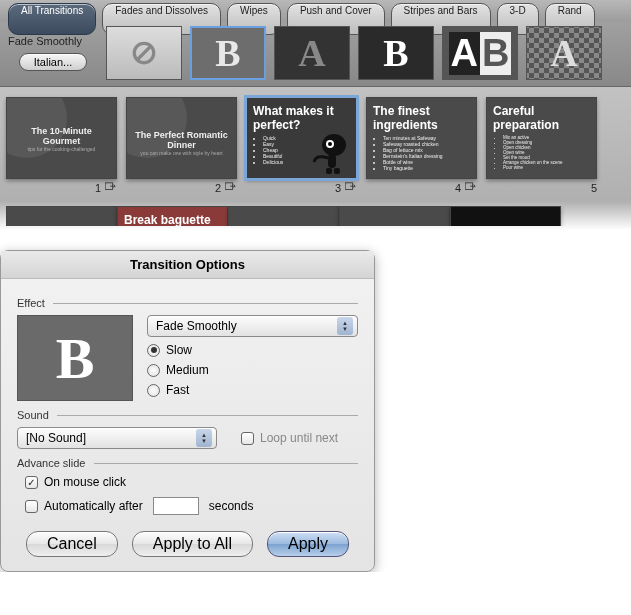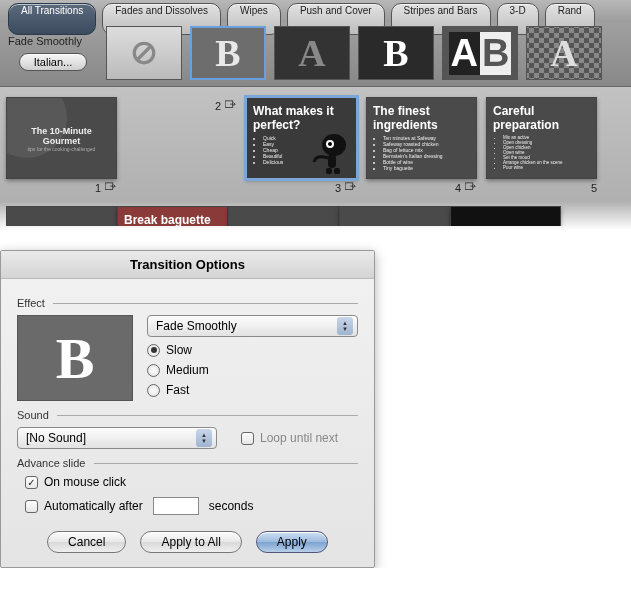--- a/index.html
+++ b/index.html
@@ -133,21 +133,21 @@
     height: 20px;
   }
   .partial-row .slide { height: 82px; }
 
   
   .dialog {
     width: 375px;
     margin-top: 20px;
     border: 1px solid #999;
     background: linear-gradient(#f2f2f2, #e4e4e4);
-    border-radius: 2px;
+    border-radius: 8px;
     box-shadow: 0 3px 12px rgba(0,0,0,0.3);
     font-size: 12px;
   }
   .dialog-title {
     text-align: center;
     font-weight: bold;
     font-size: 13px;
     padding: 6px;
     background: linear-gradient(#eaeaea, #d4d4d4);
     border-bottom: 1px solid #bbb;
@@ -201,21 +201,21 @@
     width: 46px; height:18px;
     border:1px solid #8a8a8a;
     background:#fff;
     margin: 0 4px;
   }
   .btn-row { display:flex; justify-content:center; gap:14px; margin-top:16px; }
   .mac-btn {
     border:1px solid #777;
     border-radius: 12px;
     padding: 3px 20px;
-    font-size:12px;
+    font-size:16px;
     background: linear-gradient(#fdfdfd 0%, #e8e8e8 48%, #d9d9d9 52%, #efefef 100%);
     box-shadow: inset 0 1px 0 #fff;
   }
   .mac-btn.default {
     background: linear-gradient(#cfe0f3 0%, #9dbbe0 48%, #7ea3d1 52%, #b7cfea 100%);
     border-color:#557;
   }
   .character {
     position:absolute; right:4px; bottom:2px; width:40px; height:44px;
   }
@@ -267,20 +267,25 @@
       </div>
       <div class="slide-num-row">
         <span>1</span>
         <span class="trans-icon"><svg viewBox="0 0 14 12">
               <rect x="0" y="1" width="9" height="8" fill="none" stroke="#333"></rect>
               <path d="M6 5 L12 5 M10 3 L12 5 L10 7" fill="none" stroke="#333"></path>
             </svg></span>
       </div>
     </div>
     <div class="slide-cell">
+      <div class="slide">
+        <div style="position:absolute;left:-20px;top:-20px;width:80px;height:80px;border-radius:50%;background:rgba(255,255,255,0.08)"></div>
+        <div class="big-title" style="margin-top:26px">The Perfect Romantic Dinner</div>
+        <div class="sub">you can make one with style by heart</div>
+      </div>
       <div class="slide-num-row">
         <span>2</span>
         <span class="trans-icon"><svg viewBox="0 0 14 12">
               <rect x="0" y="1" width="9" height="8" fill="none" stroke="#333"></rect>
               <path d="M6 5 L12 5 M10 3 L12 5 L10 7" fill="none" stroke="#333"></path>
             </svg></span>
       </div>
     </div>
     <div class="slide-cell">
       <div class="slide sel" style="background:#3a3a3a">

